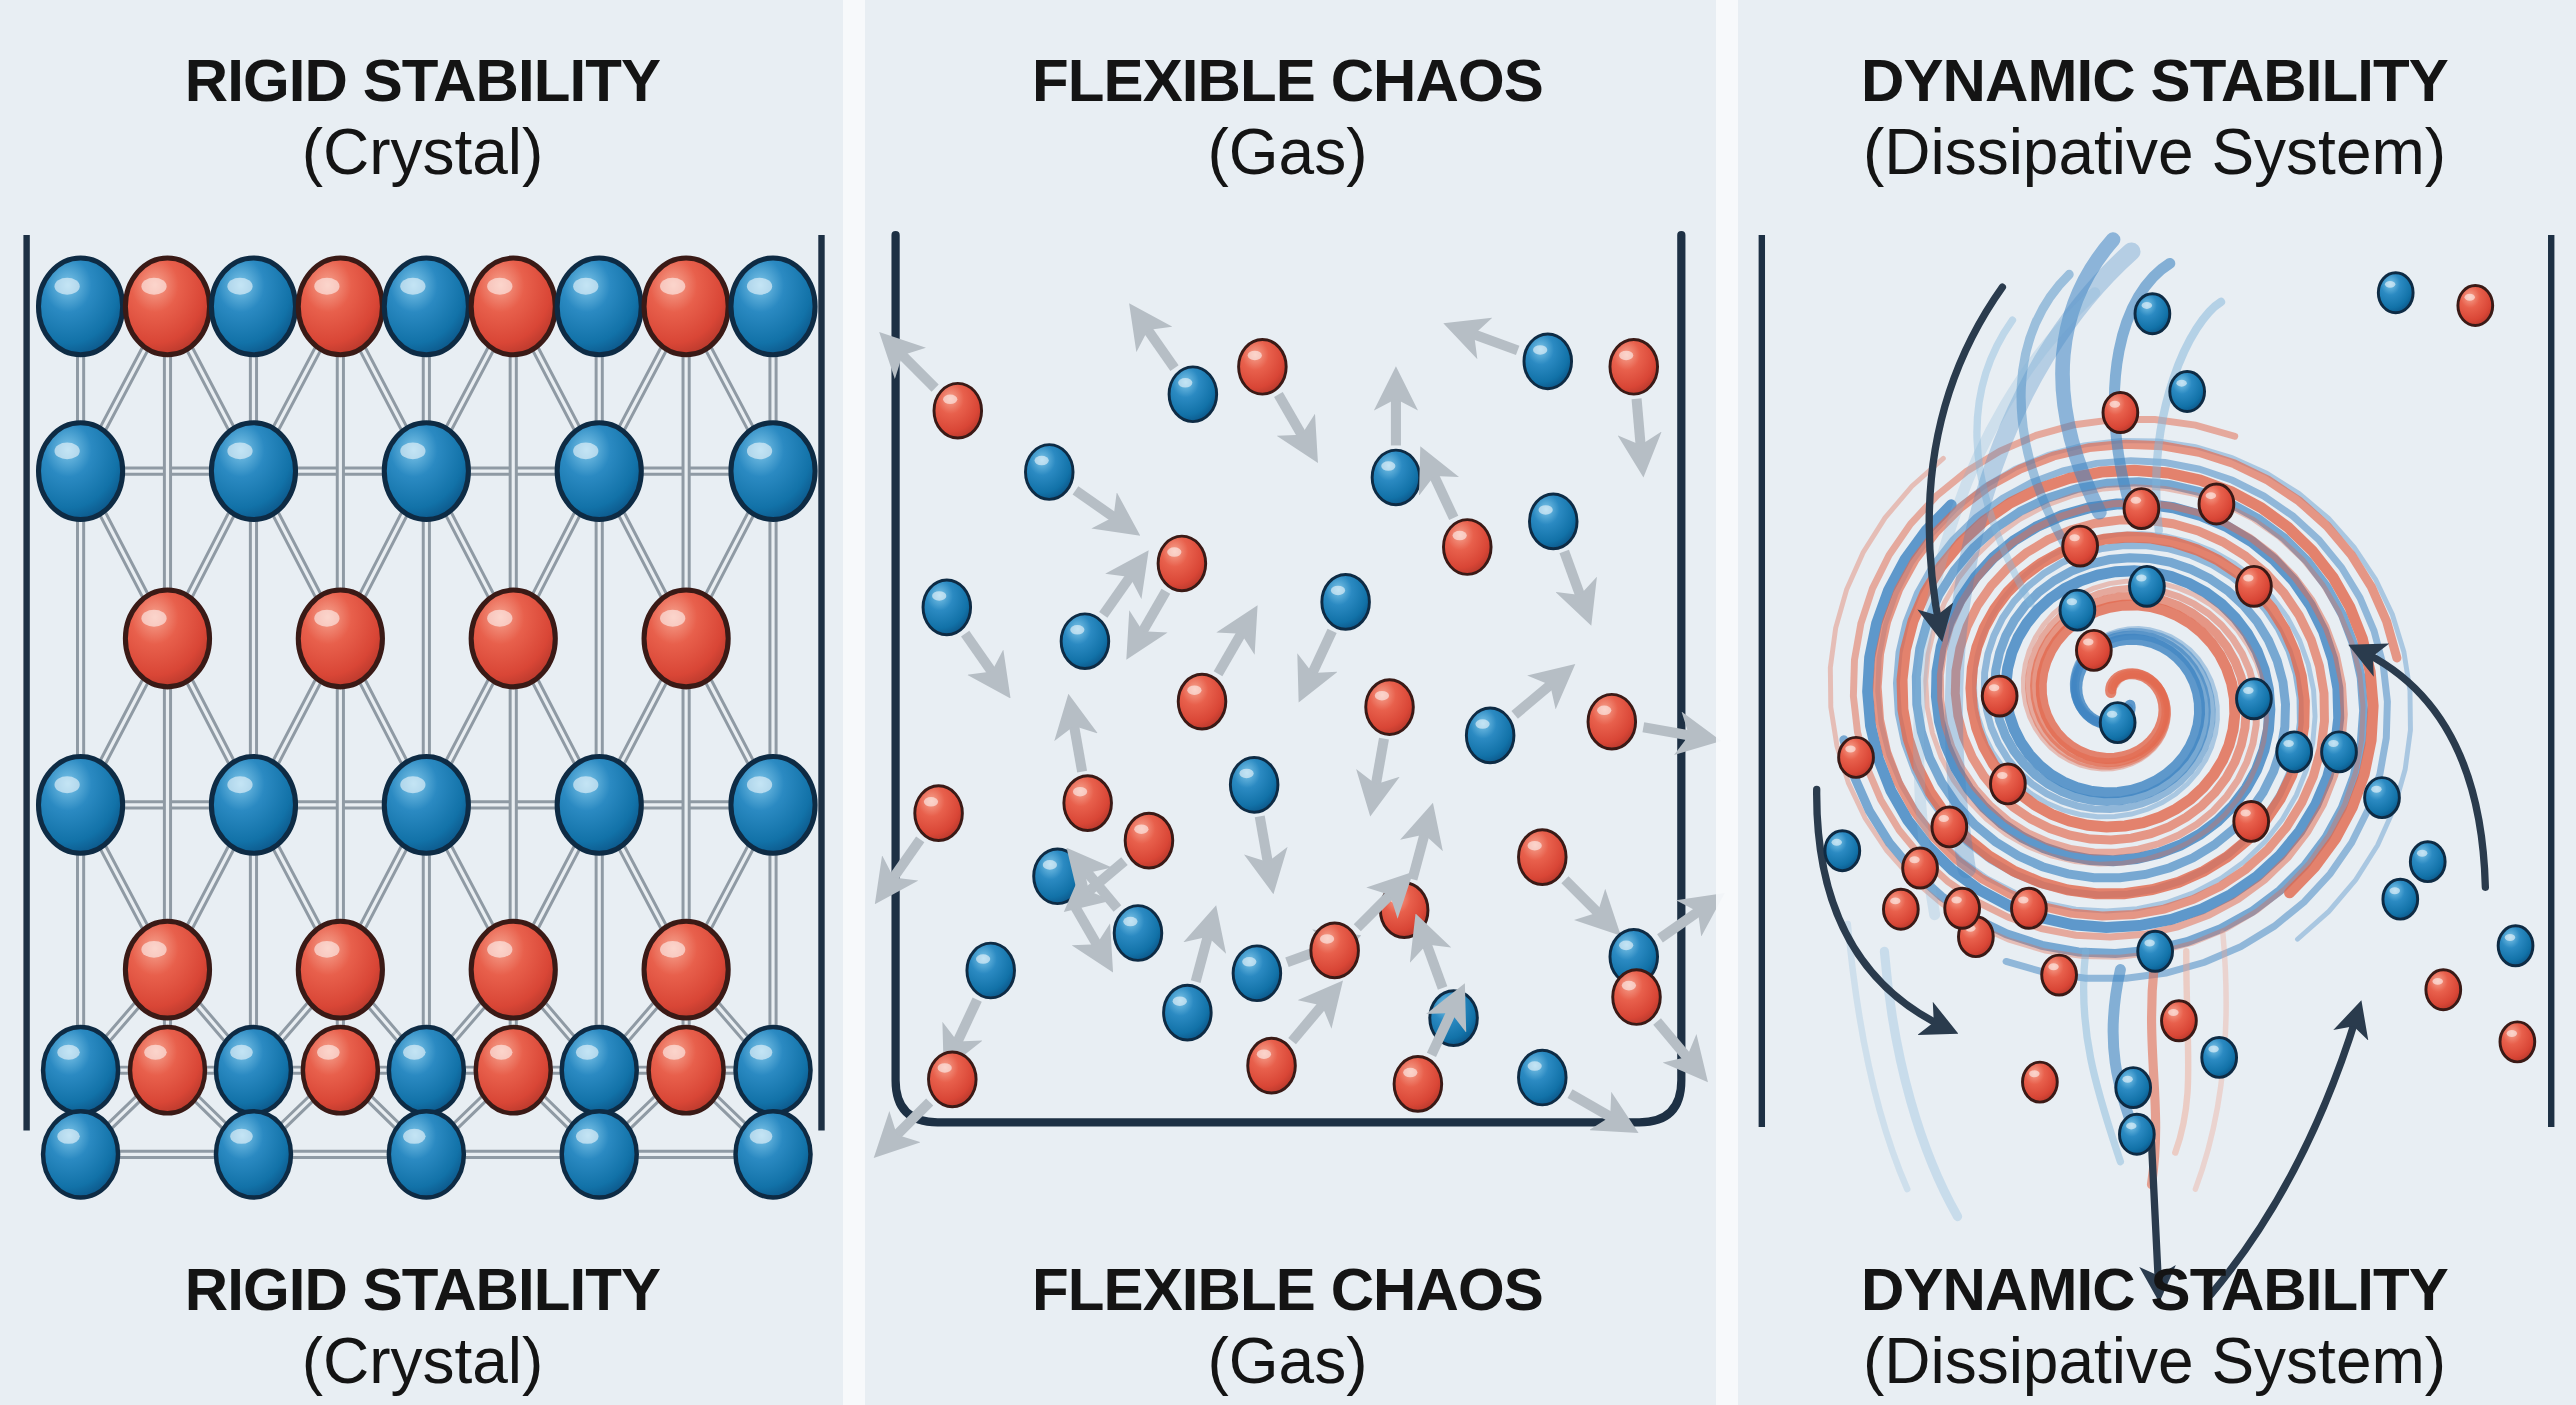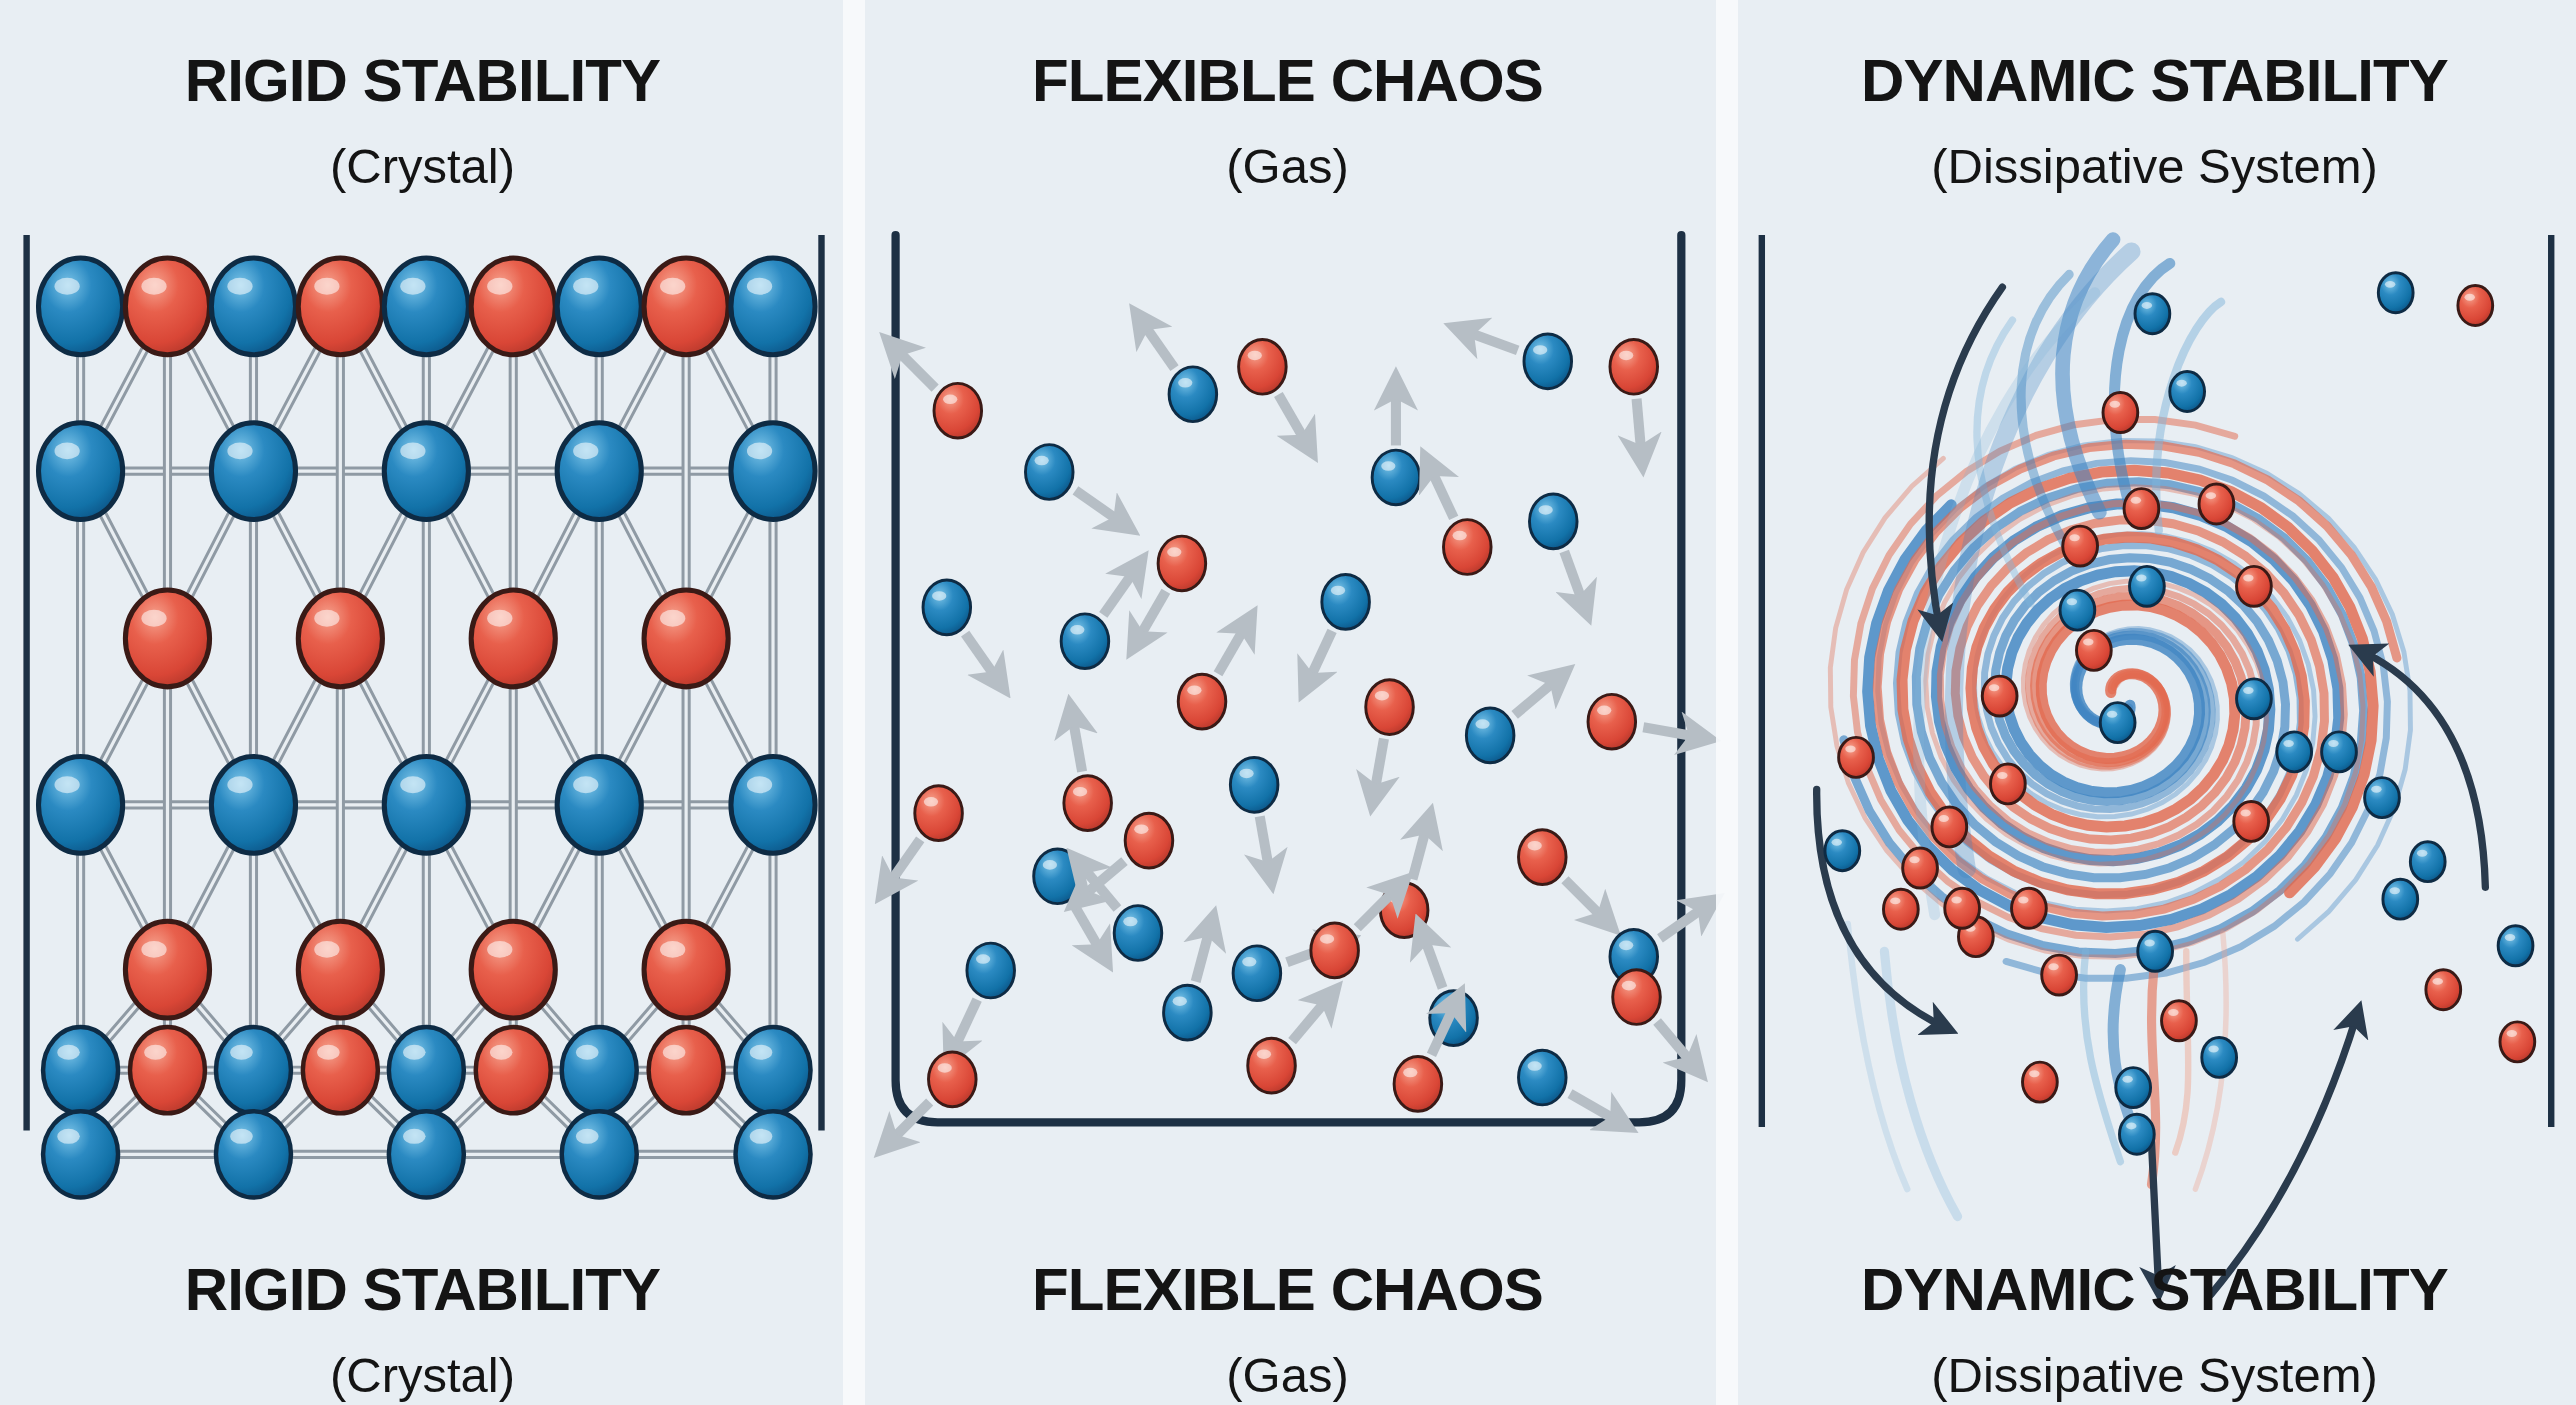--- a/index.html
+++ b/index.html
@@ -2,21 +2,21 @@
 <html style="font-size:14.6px"><head>
 <meta charset="utf-8">
 <style>
   html,body{margin:0;padding:0;width:2576px;height:1405px;overflow:hidden;
     background:#e8eef3;font-family:"Liberation Sans",sans-serif;}
   #stage{position:relative;width:2576px;height:1405px;}
   #scene{position:absolute;left:0;top:0;}
   .divider{position:absolute;top:0;height:1405px;width:22px;background:#f7fafc;opacity:.92;}
   .caption{position:absolute;width:823px;text-align:center;color:#141414;}
   .caption .t1{font-size:60px;font-weight:700;letter-spacing:-0.9px;line-height:70px;}
-  .caption .t2{font-size:49px;font-weight:400;line-height:64px;margin-top:18px;}
+  .caption .t2{font-size:64px;font-weight:400;line-height:64px;margin-top:4px;}
 </style>
 </head>
 <body>
 
 <div id="stage">
   <svg id="scene" width="2576" height="1405" viewBox="0 0 2816 1536">
       <defs>
         <radialGradient id="gb" cx="35%" cy="28%" r="80%">
           <stop offset="0%" stop-color="#7cc4e8"></stop>
           <stop offset="35%" stop-color="#2b8ac2"></stop>

